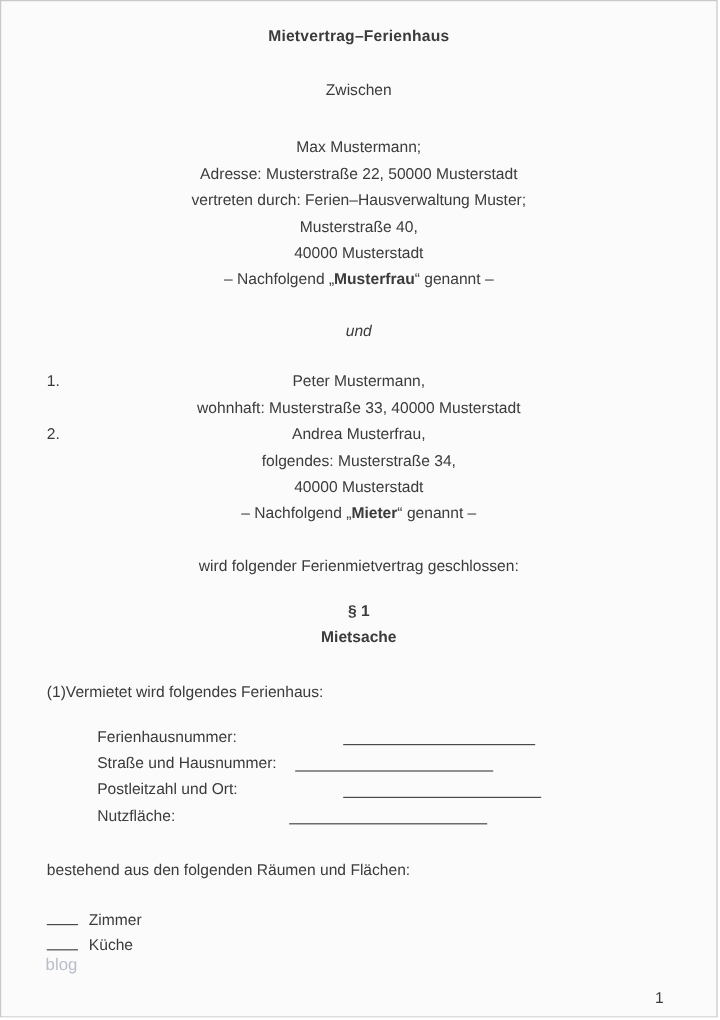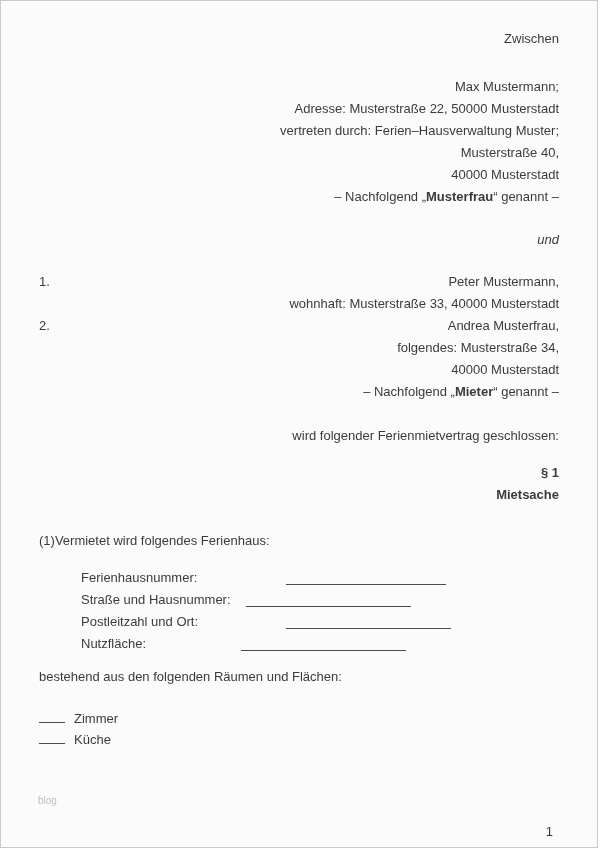--- a/index.html
+++ b/index.html
@@ -15,39 +15,39 @@
     border: 1px solid #c9c9c9;
     box-sizing: border-box;
     font-family: "Liberation Sans", "DejaVu Sans", sans-serif;
     font-size: 13px;
     color: #3b3b3b;
     overflow: hidden;
   }
   .content {
     padding: 0 38px;
   }
-  .center { text-align: right; }
+  .center { text-align: center; }
   .bold { font-weight: bold; }
   .line22 { line-height: 22px; }
 
   .doc-title {
     padding-top: 21px;
     text-align: center;
     font-weight: bold;
     letter-spacing: 0.2px;
   }
   .block-zwischen { margin-top: 30px; }
   .landlord-block { margin-top: 30px; }
   .und-block { margin-top: 24px; font-style: italic; }
   .tenant-block { margin-top: 24px; }
   .closing-block { margin-top: 25px; }
   .section-head { margin-top: 19px; }
   .para1 { margin-top: 27px; text-align: left; }
   .fields-block { margin-top: 22px; padding-left: 42px; }
-  .para2 { margin-top: 11px; text-align: left; }
+  .para2 { margin-top: 23px; text-align: left; }
   .rooms-block { margin-top: 24px; line-height: 21px; }
 
   .tenant-row { position: relative; }
   .tenant-number {
     position: absolute;
     left: 0;
     top: 0;
   }
 
   .field-row {
@@ -74,36 +74,37 @@
     width: 26px;
     border-bottom: 1px solid #4a4a4a;
     height: 12px;
     margin-right: 9px;
     vertical-align: baseline;
   }
   .watermark {
     position: absolute;
     left: 37px;
     top: 794px;
-    font-size: 10px;
+    font-size: 14px;
     color: #b9bfc8;
   }
   .page-number {
     position: absolute;
     right: 44px;
     bottom: 8px;
     color: #3b3b3b;
   }
 </style>
 </head>
 <body>
 
 <div class="page">
   <div class="content">
 
+    <div class="doc-title">Mietvertrag–Ferienhaus</div>
 
     <div class="center block-zwischen">Zwischen</div>
 
     <div class="center line22 landlord-block">
       <div>Max Mustermann;</div>
       <div>Adresse: Musterstraße 22, 50000 Musterstadt</div>
       <div>vertreten durch: Ferien–Hausverwaltung Muster;</div>
       <div>Musterstraße 40,</div>
       <div>40000 Musterstadt</div>
       <div>

